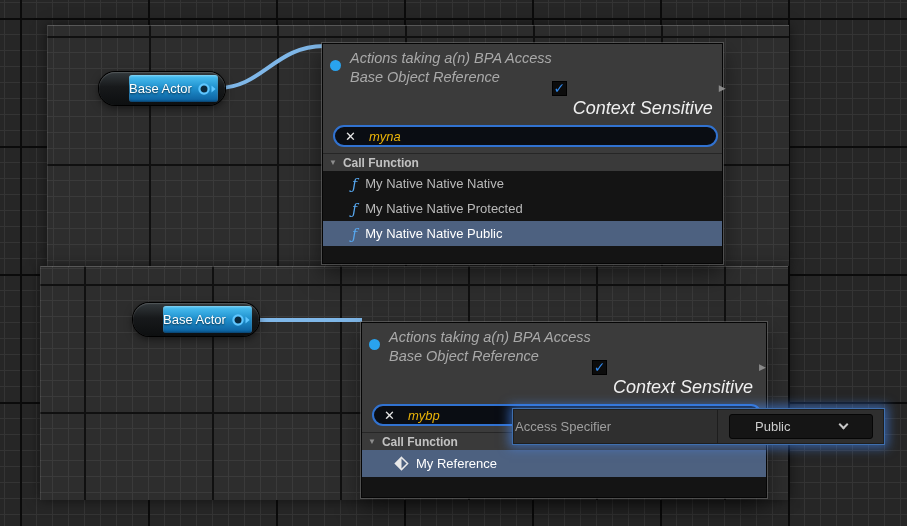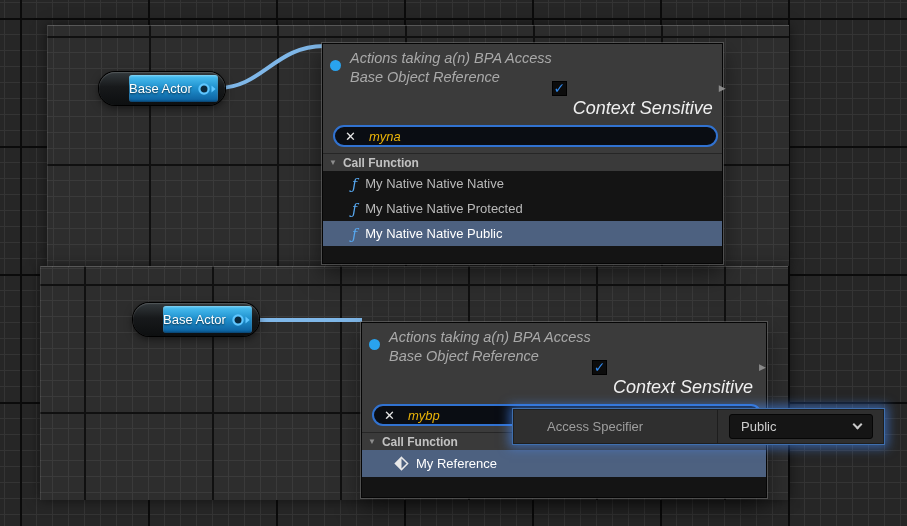--- a/index.html
+++ b/index.html
@@ -92,25 +92,25 @@
   .item.selected{background:#4d6180;color:#ffffff;}
   .fn-icon{color:#57a8f0;font-style:italic;font-size:14px;font-family:"DejaVu Serif",serif;line-height:1;}
 
   
   .tooltip{
     position:absolute;z-index:6;left:512px;top:408px;width:373px;height:37px;
     display:flex;align-items:stretch;background:#2f2f2f;
     border:1px solid #3f6fae;
     box-shadow:0 0 10px 3px rgba(70,140,255,.55),inset 0 0 0 1px rgba(0,0,0,.35);
   }
-  .tt-left{flex:1;display:flex;align-items:center;padding-left:34px;
+  .tt-left{flex:1;display:flex;align-items:center;padding-left:2px;
     color:#9e9e9e;font-size:13px;border-right:1px solid #1d1d1d;}
   .tt-right{width:166px;display:flex;align-items:center;padding:0 11px;}
   .dropdown{flex:1;height:25px;background:#151515;border:1px solid #060606;border-radius:3px;
-    display:flex;align-items:center;justify-content:space-between;padding:0 11px;
+    display:flex;align-items:center;justify-content:space-between;padding:0 25px;
     color:#cdcdcd;font-size:13px;}
   .chev{width:7px;height:7px;border-right:2px solid #c8c8c8;border-bottom:2px solid #c8c8c8;
     transform:rotate(45deg);margin-top:-4px;}
 </style>
 </head>
 <body>
 
 <div class="canvas">
 
   <div class="inset inset-a"></div>

